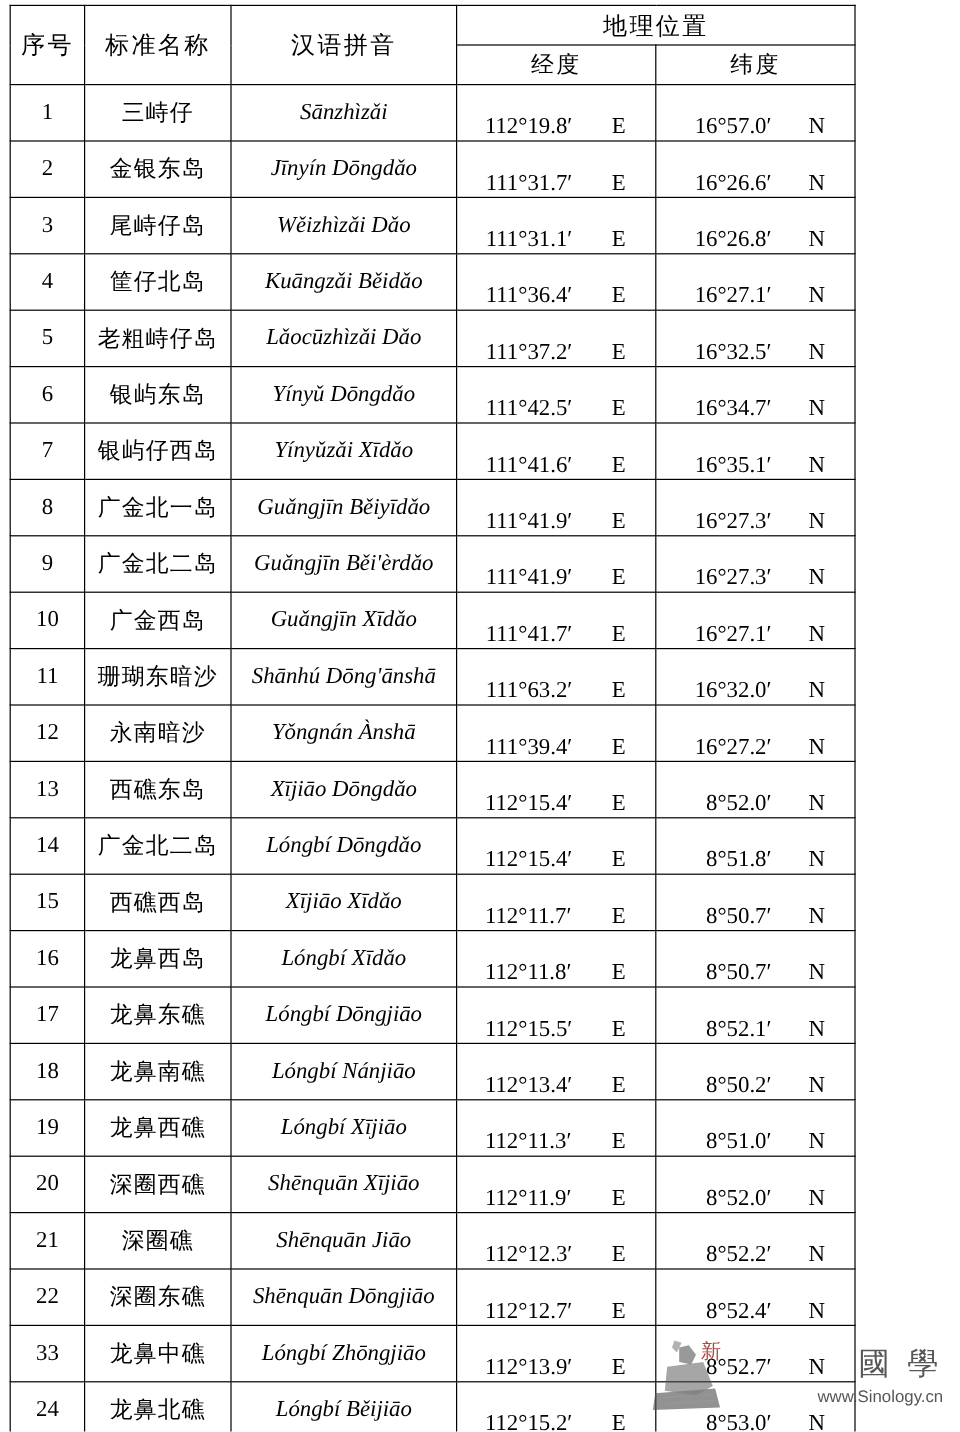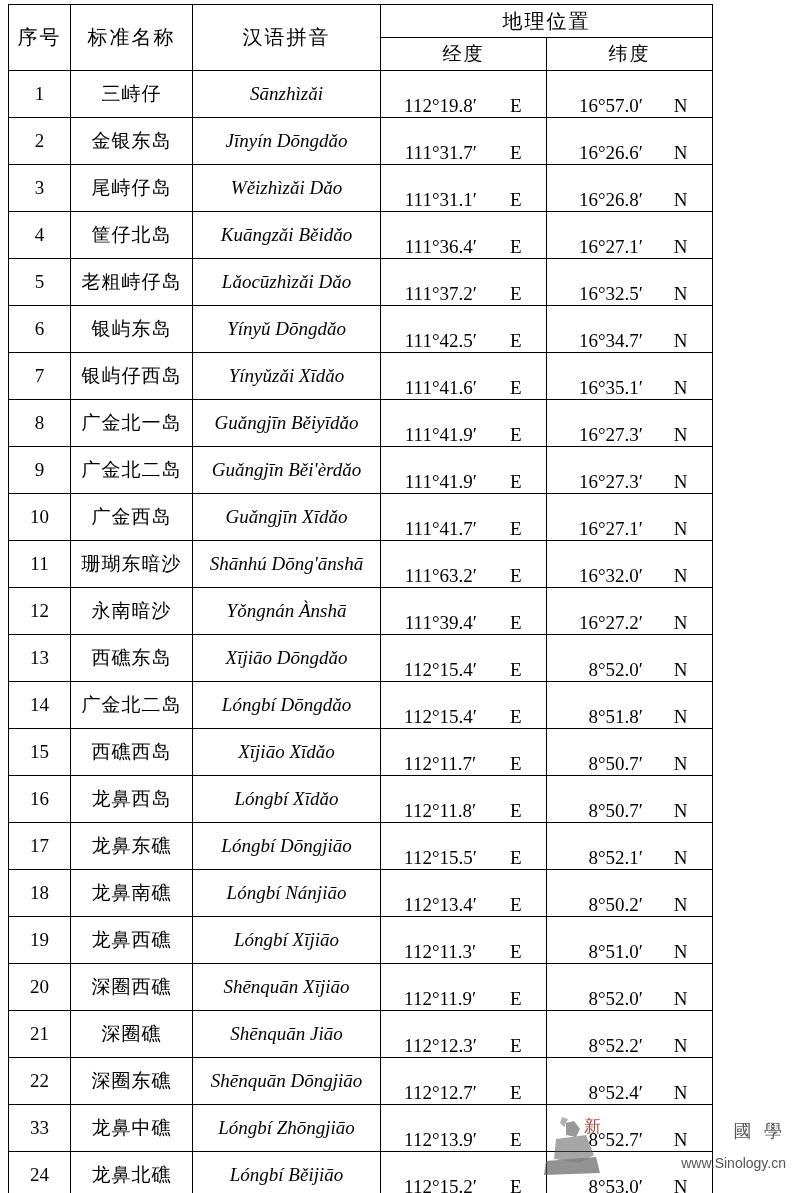--- a/index.html
+++ b/index.html
@@ -91,21 +91,21 @@
     right: 10px;
     bottom: 6px;
     width: 260px;
     height: 74px;
     pointer-events: none;
   }
   .wm-text {
     position: absolute;
     right: 4px;
     top: 6px;
-    font-size: 18px;
+    font-size: 26px;
     letter-spacing: 4px;
     color: #3a3a3a;
     font-family: "Liberation Serif", "DejaVu Serif", serif;
     opacity: 0.85;
     margin-left: 27px;
   }
   .wm-url {
     position: absolute;
     right: 4px;
     top: 42px;

